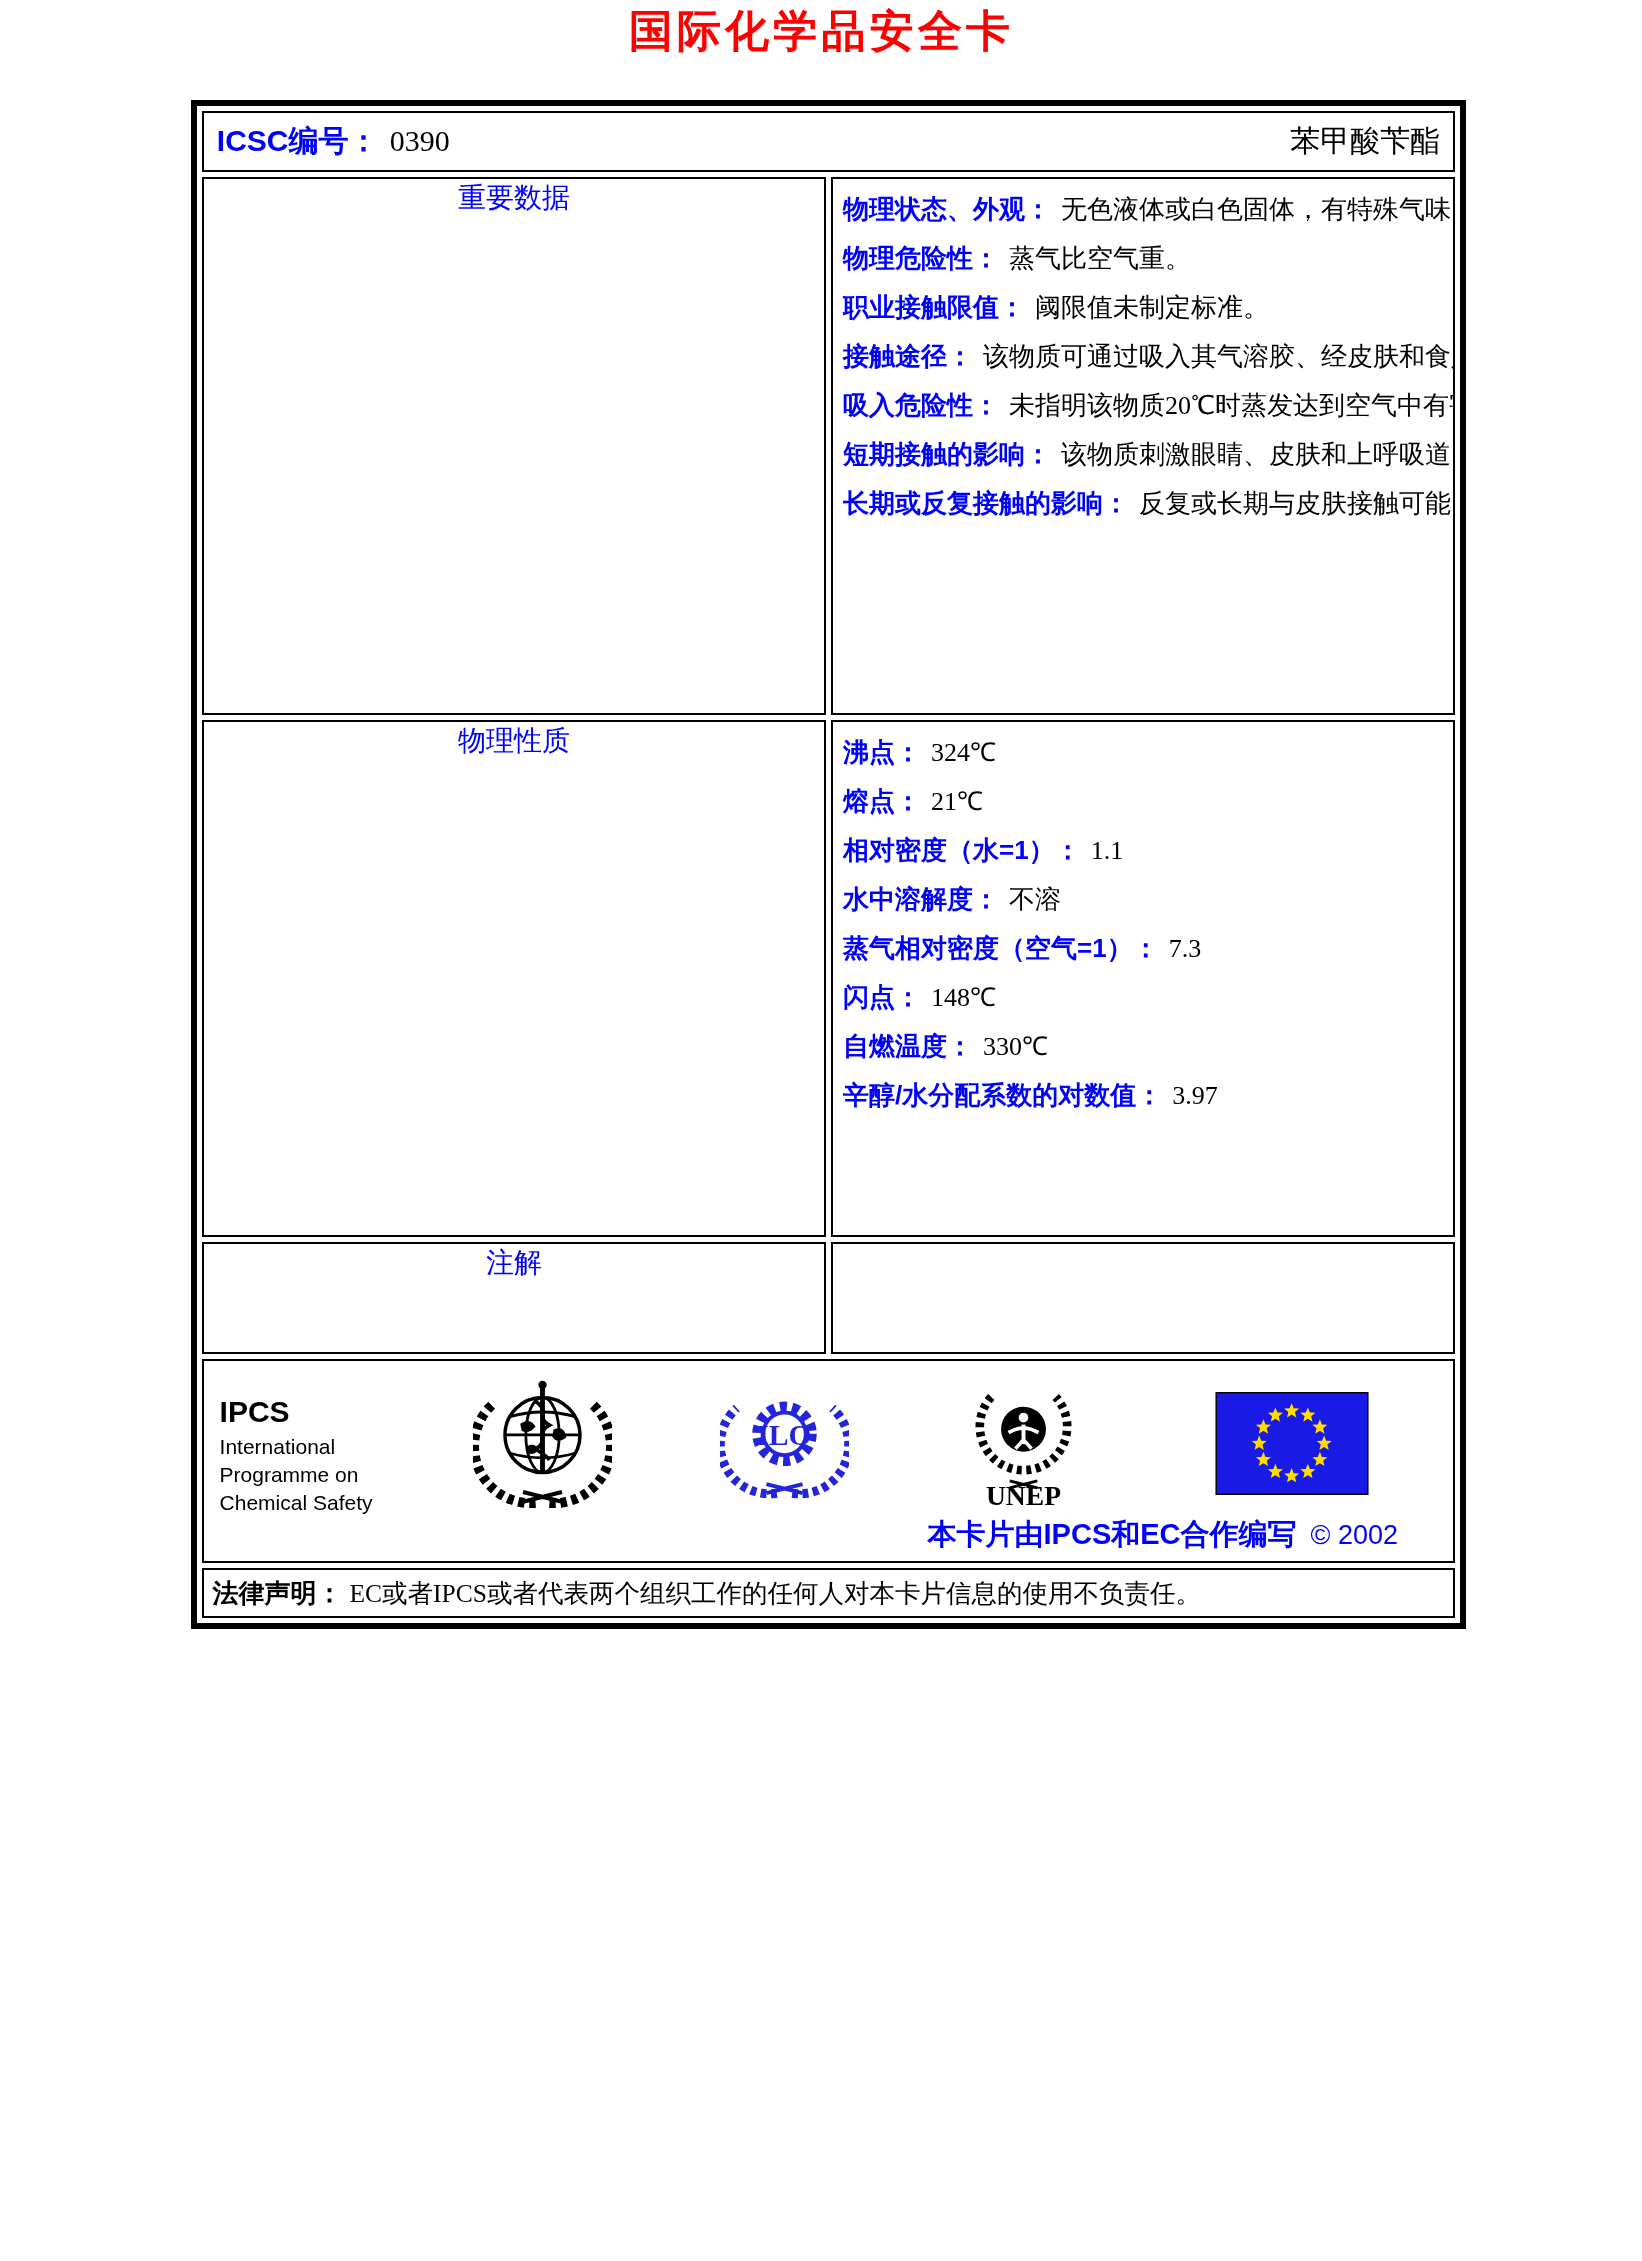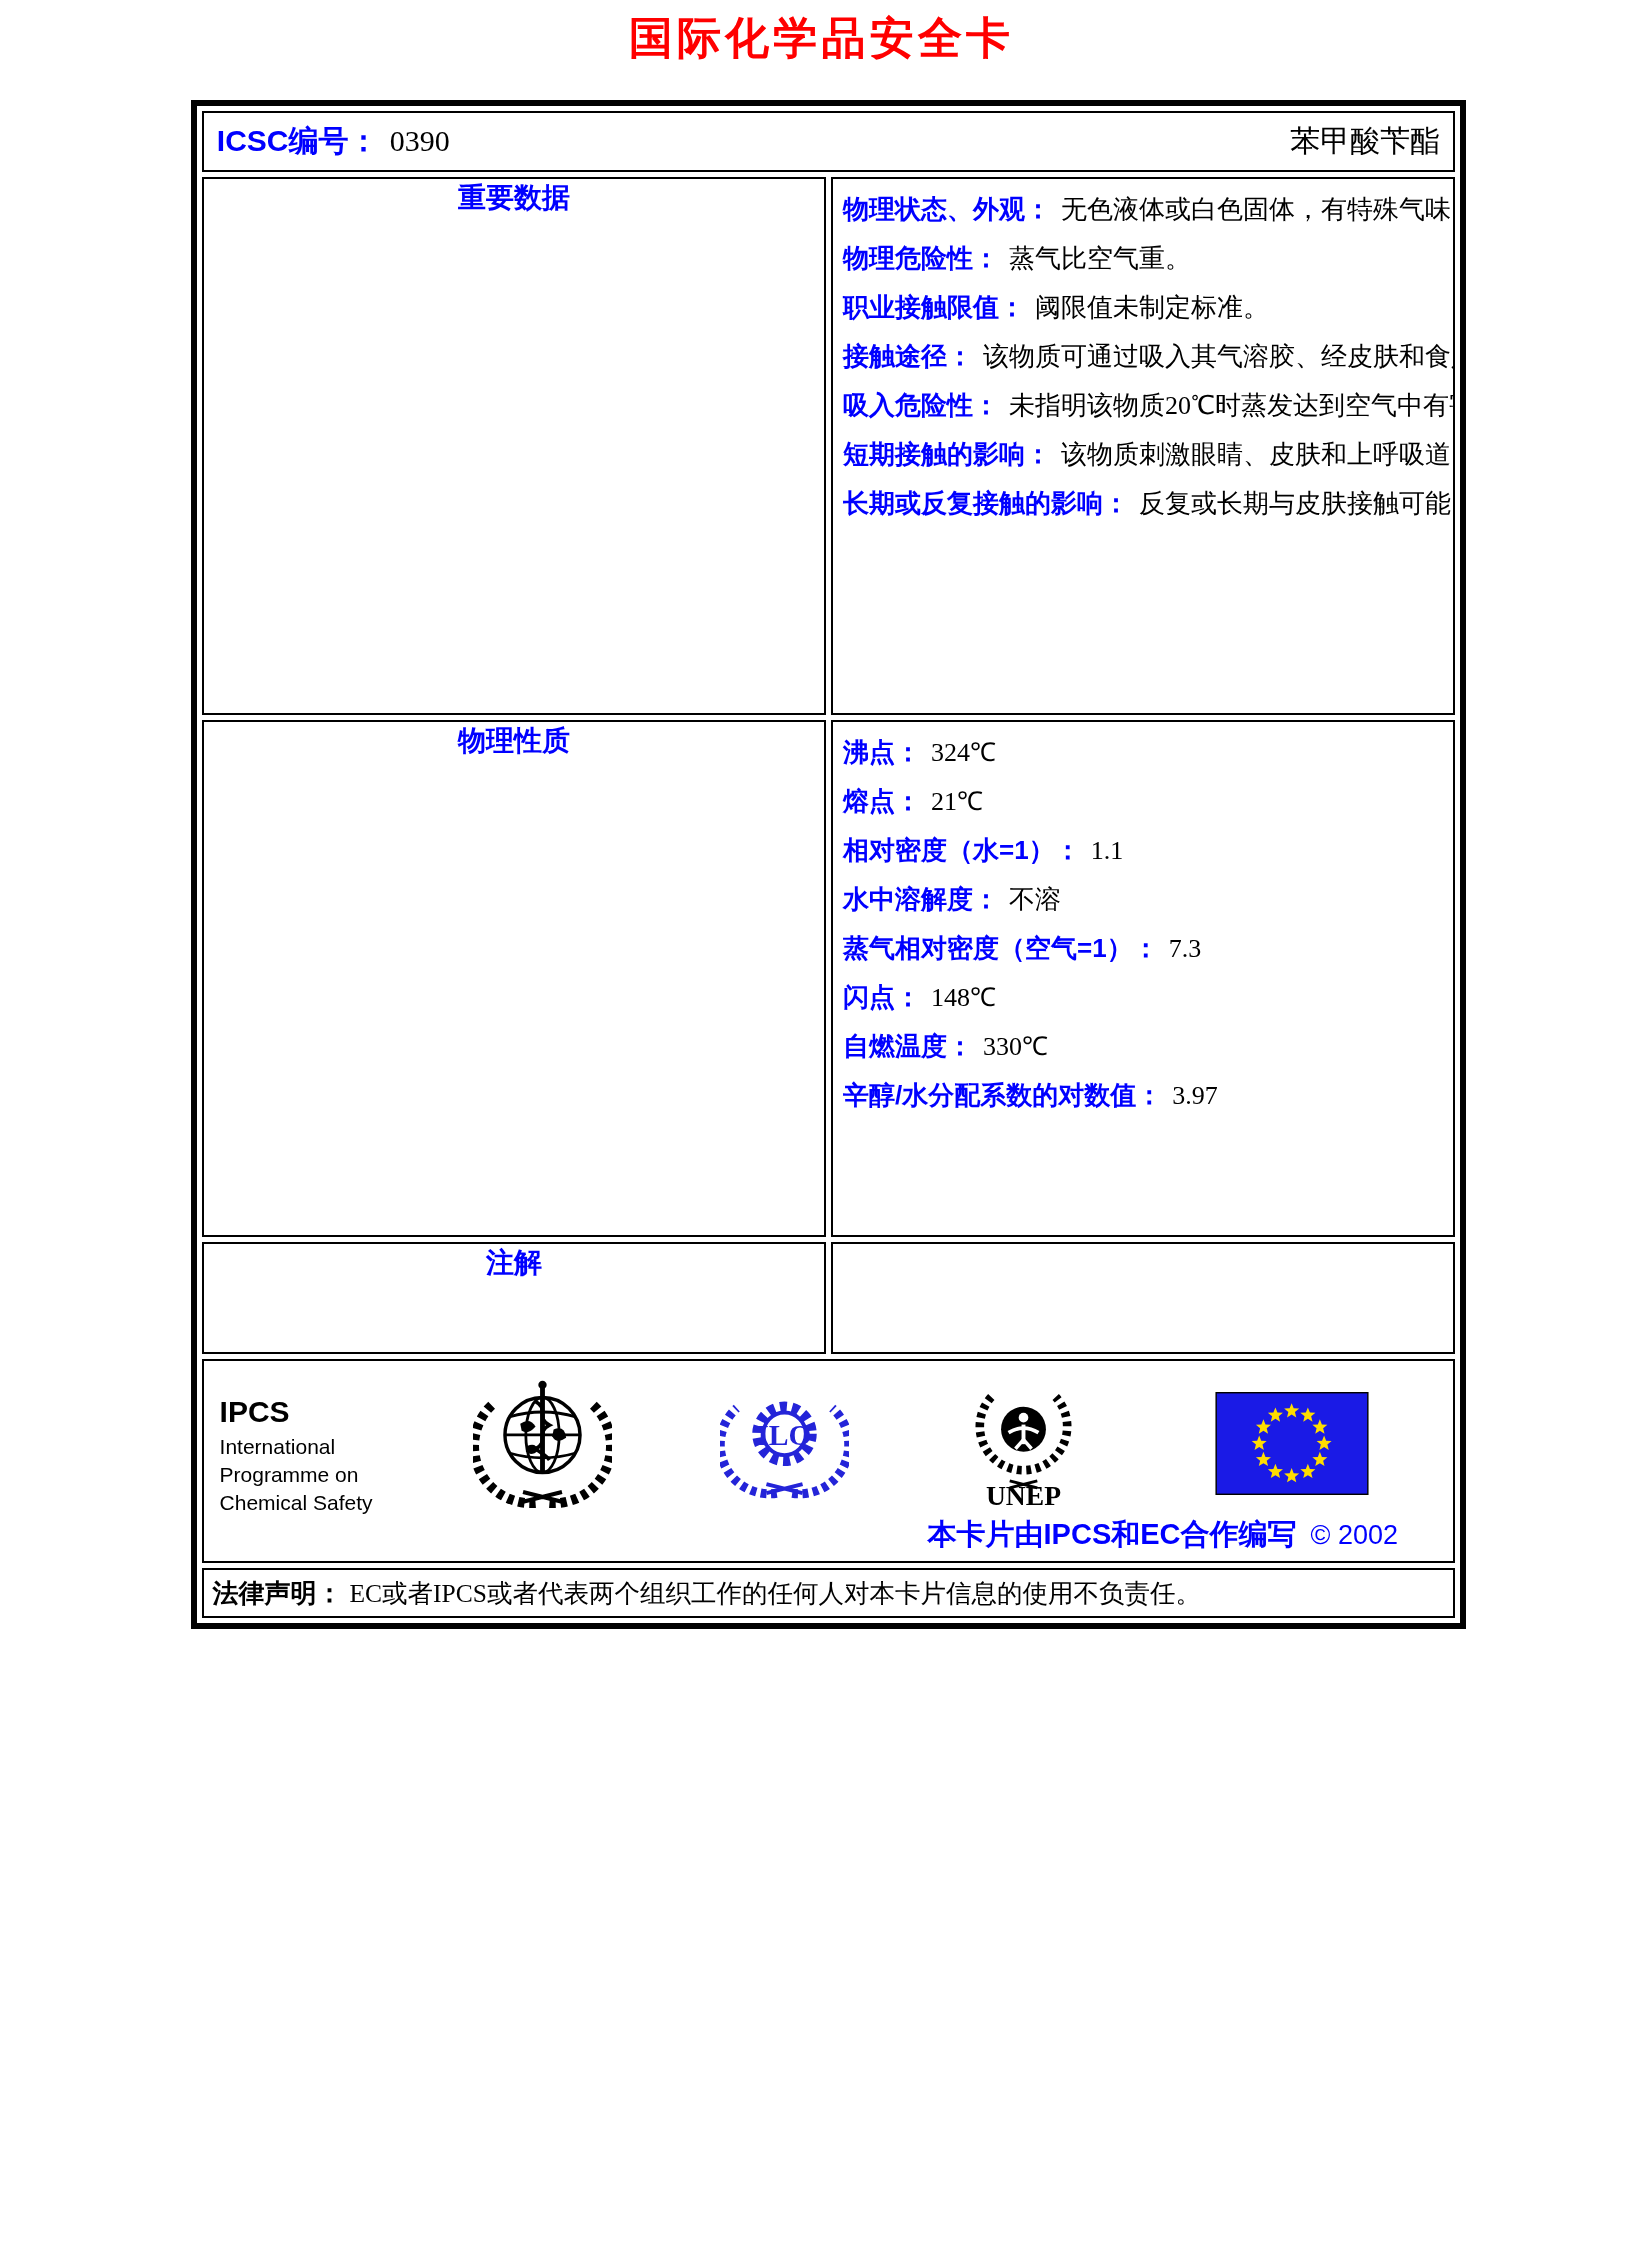--- a/index.html
+++ b/index.html
@@ -2,32 +2,32 @@
 <html style="font-size:11.3px"><head>
 <meta charset="utf-8">
 <style>
   * { margin:0; padding:0; box-sizing:border-box; }
   body { background:#ffffff; }
   .page {
     position:relative; width:1643px; height:2261px; background:#ffffff;
     font-family:"Liberation Sans", sans-serif; overflow:hidden;
   }
   .title {
-    position:absolute; top:9px; left:0; width:1643px; text-align:center;
+    position:absolute; top:2px; left:0; width:1643px; text-align:center;
     color:#FF0000; font-size:44px; font-weight:bold; letter-spacing:4.2px;
   }
   .card {
     position:absolute; top:100px; left:191px; width:1275px;
     border:6.4px solid #000;
   }
   table.grid { border-collapse:separate; border-spacing:5px; width:100%; table-layout:fixed; }
   table.grid td { border:2.1px solid #000; background:#fff; vertical-align:top; overflow:hidden; }
   td.lbl {
     width:173px; text-align:center; vertical-align:middle;
-    color:#0000FF; font-weight:bold; font-size:28px;
+    color:#0000FF; font-weight:normal; font-size:28px;
   }
   td.content { padding:5.7px 10px; font-size:26px; }
   .hdr-cell { height:61px; }
   .hdr-flex { display:flex; justify-content:space-between; align-items:center; height:100%; padding:0 2.8px; }
   .hdr-left { font-size:30px; }
   .hdr-left .num { font-family:"Liberation Serif", serif; color:#000; margin-left:11.3px; }
   .chem-name { font-family:"Liberation Serif", serif; font-size:30px; color:#000; }
   .k { color:#0000FF; font-weight:bold; }
   .v { color:#000; font-family:"Liberation Serif", serif; margin-left:10px; }
   .kv { color:#000; font-family:"Liberation Serif", serif; }

